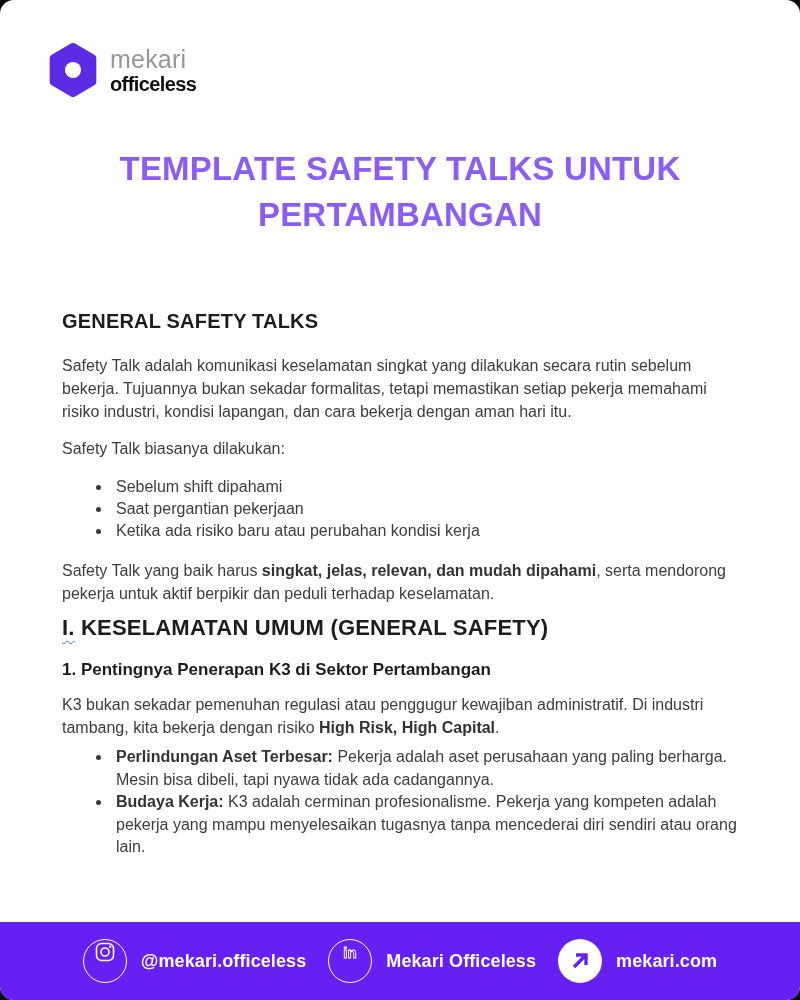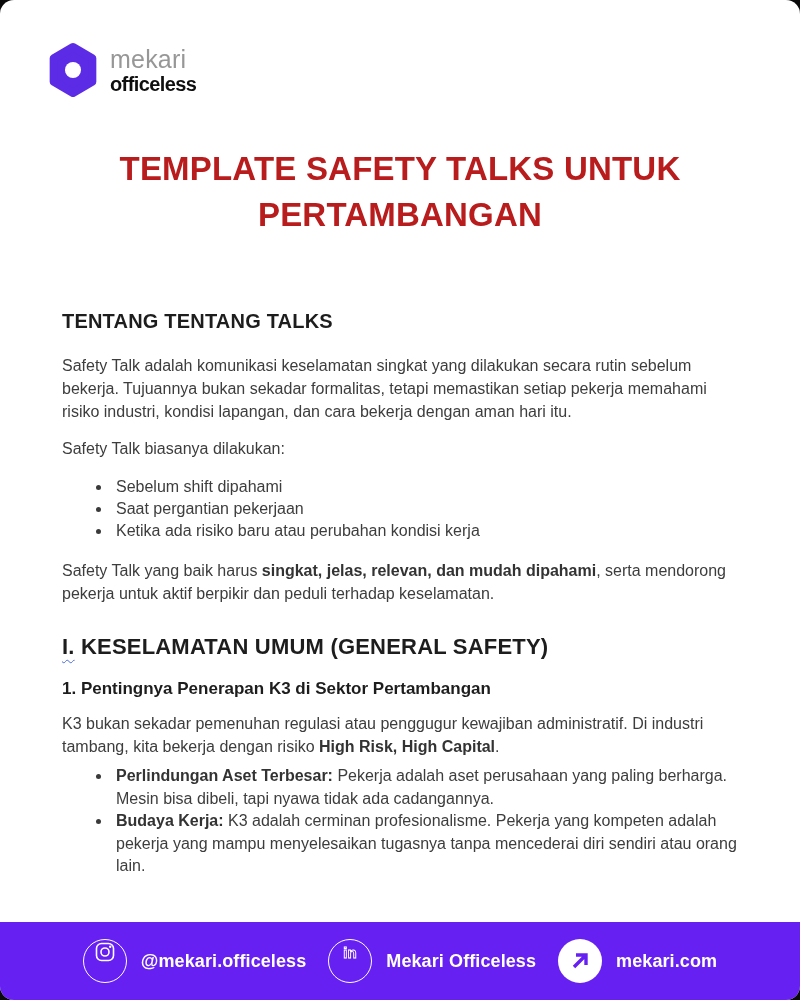--- a/index.html
+++ b/index.html
@@ -45,21 +45,21 @@
     letter-spacing: -0.6px;
   }
   
   .doc-title {
     margin: 146px auto 0;
     width: 640px;
     text-align: center;
     font-size: 33px;
     line-height: 46px;
     font-weight: 700;
-    color: #b91c1c;
+    color: #8b5cf6;
     letter-spacing: 0.2px;
   }
   .content { padding: 0 62px; }
   .h-tentang {
     margin-top: 70px;
     font-size: 20px;
     line-height: 26px;
     font-weight: 700;
     color: var(--heading-text);
     letter-spacing: 0.2px;
@@ -89,21 +89,21 @@
     content: "";
     position: absolute;
     left: 2px;
     top: 9px;
     width: 5px;
     height: 5px;
     border-radius: 50%;
     background: #3a3a3a;
   }
   .h-section {
-    margin-top: 27px;
+    margin-top: 8px;
     font-size: 22px;
     line-height: 30px;
     font-weight: 700;
     color: var(--heading-text);
     letter-spacing: 0.2px;
   }
   .squiggle {
     text-decoration: underline;
     text-decoration-style: wavy;
     text-decoration-color: var(--squiggle-blue);
@@ -177,21 +177,21 @@
     <div class="logo-text">
       <span class="brand-top">mekari</span>
       <span class="brand-bottom">officeless</span>
     </div>
   </header>
 
   <h1 class="doc-title">TEMPLATE SAFETY TALKS UNTUK PERTAMBANGAN</h1>
 
   <main class="content">
 
-    <h2 class="h-tentang">TENTANG TENTANG TALKS</h2>
+    <h2 class="h-tentang">GENERAL SAFETY TALKS</h2>
 
     <p class="body-p p1">Safety Talk adalah komunikasi keselamatan singkat yang dilakukan secara rutin sebelum bekerja. Tujuannya bukan sekadar formalitas, tetapi memastikan setiap pekerja memahami risiko industri, kondisi lapangan, dan cara bekerja dengan aman hari itu.</p>
 
     <p class="body-p p2">Safety Talk biasanya dilakukan:</p>
 
     <ul class="doc-list">
       <li>Sebelum shift dipahami</li>
       <li>Saat pergantian pekerjaan</li>
       <li>Ketika ada risiko baru atau perubahan kondisi kerja</li>
     </ul>

